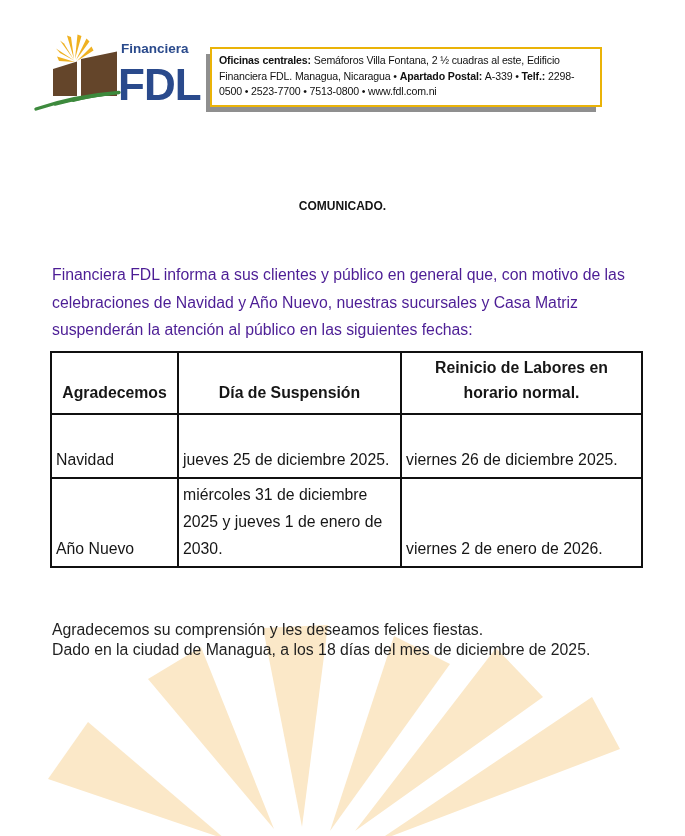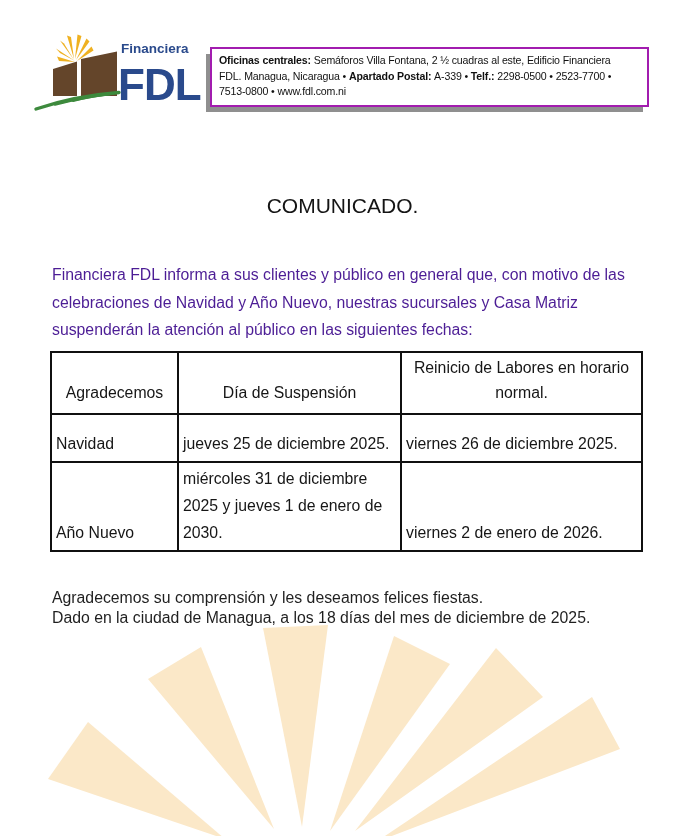--- a/index.html
+++ b/index.html
@@ -25,43 +25,43 @@
   
   .logo {
     position: absolute;
     left: 33px; top: 30px;
     width: 172px; height: 84px;
     z-index: 1;
   }
   .contact-box {
     position: absolute;
     left: 210px; top: 47px;
-    width: 439px;
+    width: 392px;
     min-height: 42px;
     z-index: 1;
-    border: 2px solid #a21caf;
+    border: 2px solid #eab308;
     background: #ffffff;
     box-shadow: -5px 6px 0 -1px #8f8f8f;
     padding: 4px 19px 5px 7px;
     font-size: 10.6px;
     line-height: 15.5px;
     letter-spacing: -0.15px;
     color: #111111;
   }
   .contact-box .b { font-weight: bold; }
   
   .content {
     position: relative;
     z-index: 1;
     padding: 196px 45px 0 45px;
   }
   .doc-title {
     text-align: center;
-    font-weight: normal;
-    font-size: 21px;
+    font-weight: bold;
+    font-size: 12px;
     line-height: 20px;
     color: #141414;
   }
   .intro {
     margin-top: 45px;
     margin-left: 7px;
     margin-right: 2px;
     font-size: 15.8px;
     line-height: 27.5px;
     color: #4c1d95;
@@ -78,30 +78,30 @@
     font-size: 15.8px;
     line-height: 27px;
     vertical-align: bottom;
     padding: 2px 4px 4px 4px;
     color: #161616;
     font-weight: normal;
     text-align: left;
     word-wrap: break-word;
   }
   table.schedule th {
-    font-weight: normal;
+    font-weight: bold;
     text-align: center;
     height: 59px;
     line-height: 25px;
     padding-bottom: 8px;
   }
-  table.schedule tr.row-1 td { height: 48px; }
+  table.schedule tr.row-1 td { height: 64px; }
   table.schedule tr.row-2 td { height: 88px; }
   .closing {
-    margin-top: 36px;
+    margin-top: 52px;
     margin-left: 7px;
     font-size: 15.8px;
     line-height: 20px;
     color: #1f1f1f;
   }
   .dateline {
     margin-left: 7px;
     font-size: 15.8px;
     line-height: 20px;
     color: #1f1f1f;

